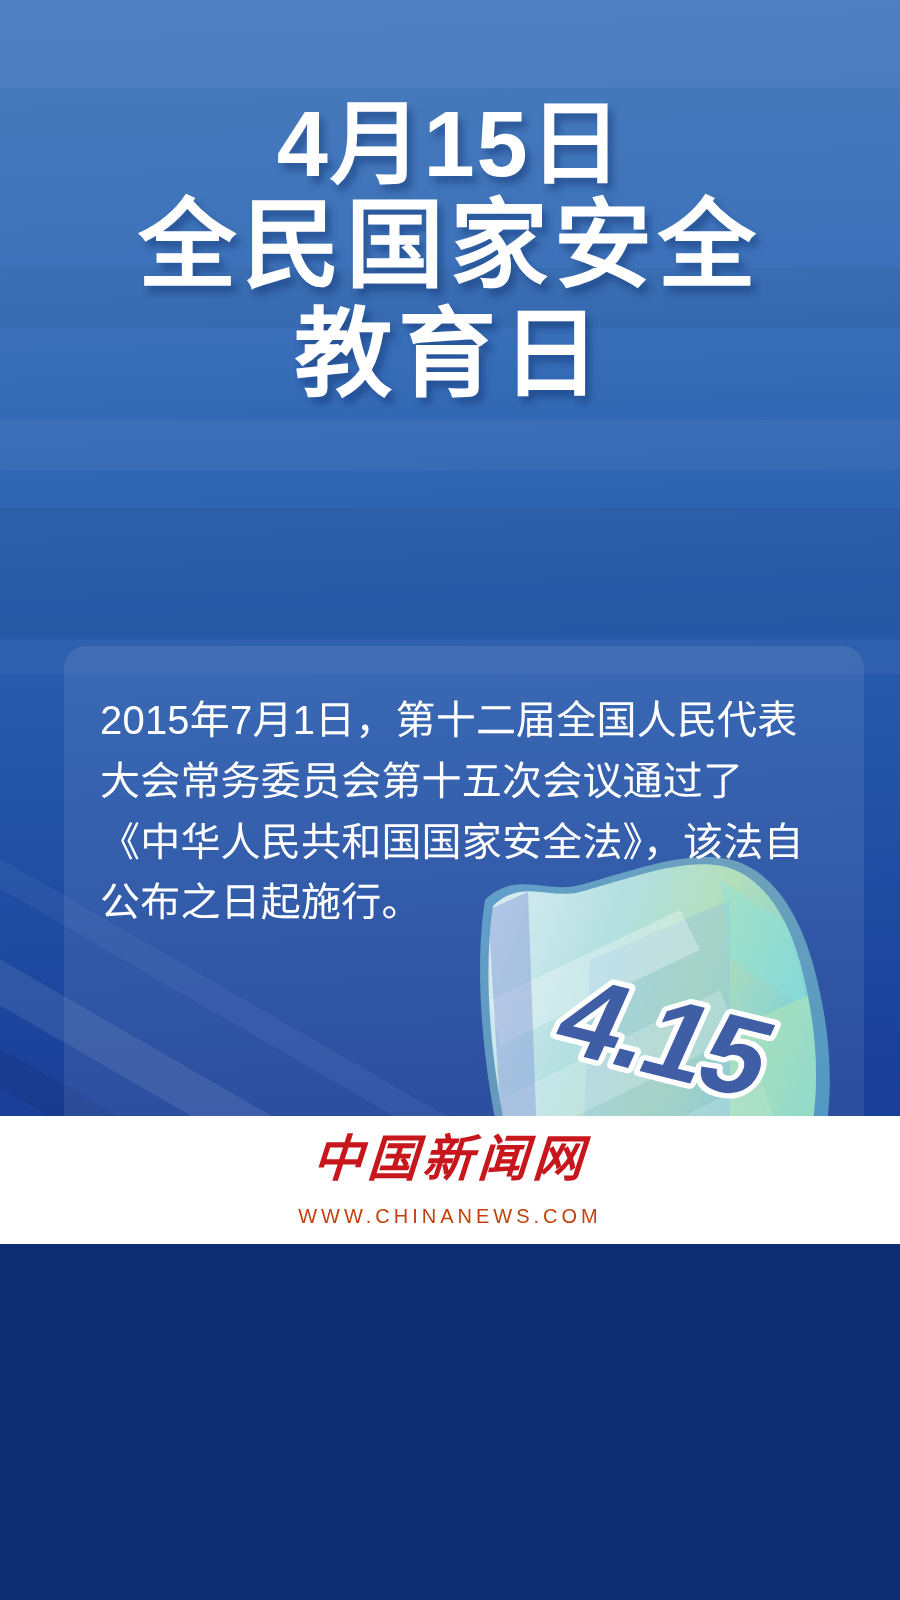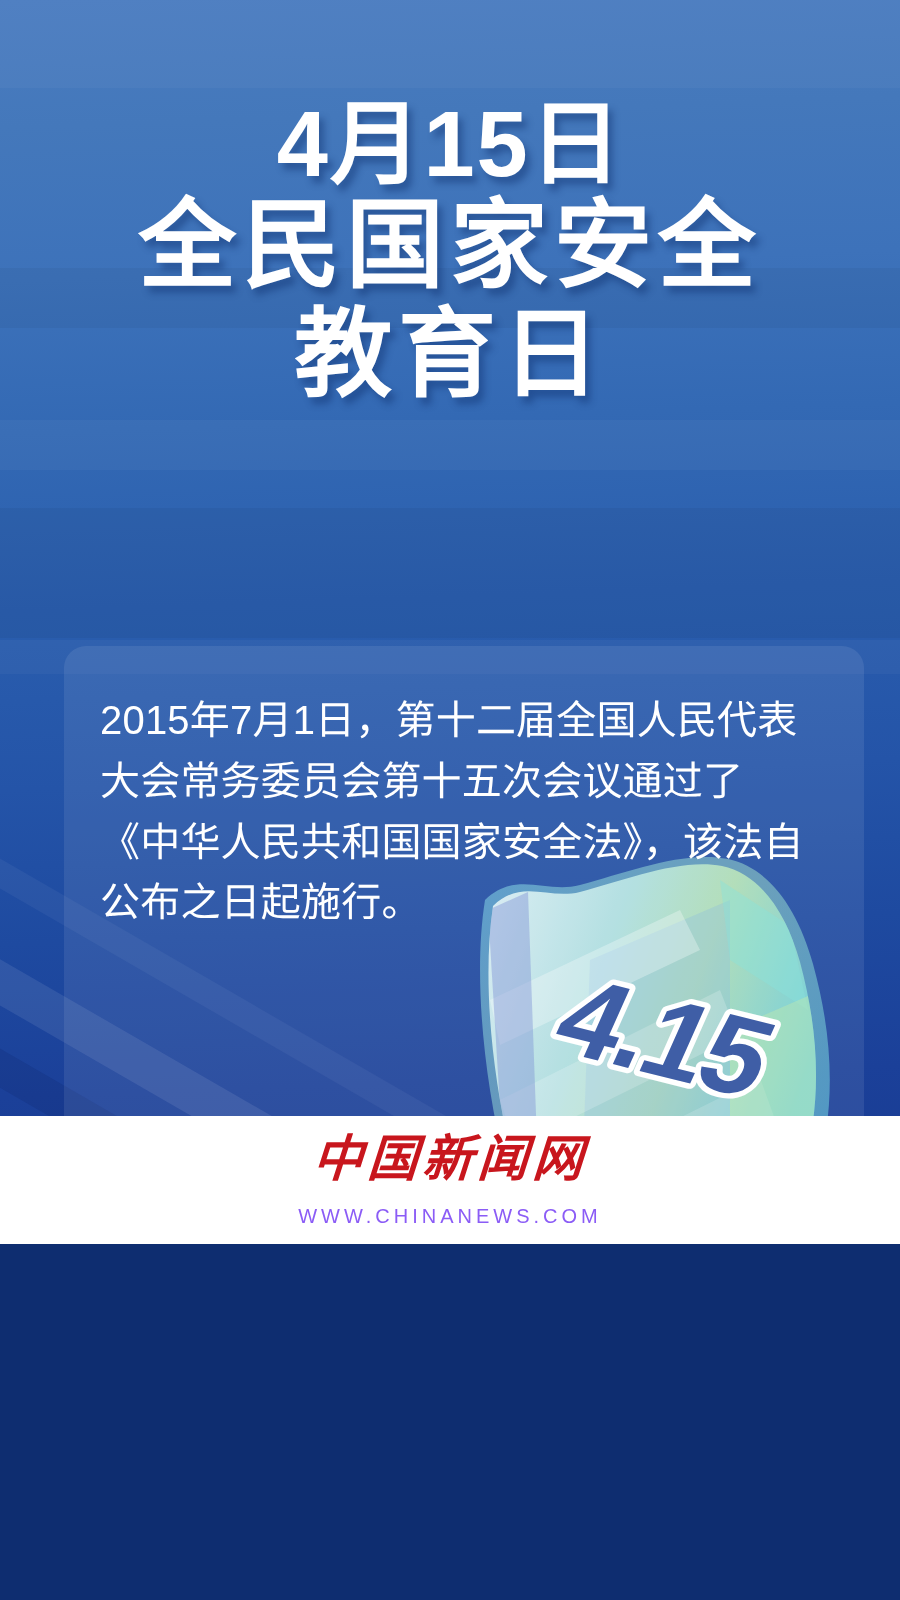--- a/index.html
+++ b/index.html
@@ -155,21 +155,21 @@
     font-size: 50px;
     font-weight: 700;
     letter-spacing: 0.10em;
     line-height: 1;
     font-family: "Liberation Serif", "DejaVu Serif", serif;
     font-style: italic;
     transform: skewX(-4deg);
   }
   .logo-url {
     margin-top: 22px;
-    color: #8b5cf6;
+    color: #c2410c;
     font-size: 20px;
     letter-spacing: 0.20em;
     font-weight: 400;
     line-height: 1;
   }
 </style>
 </head>
 <body>
 
 <div class="poster">

